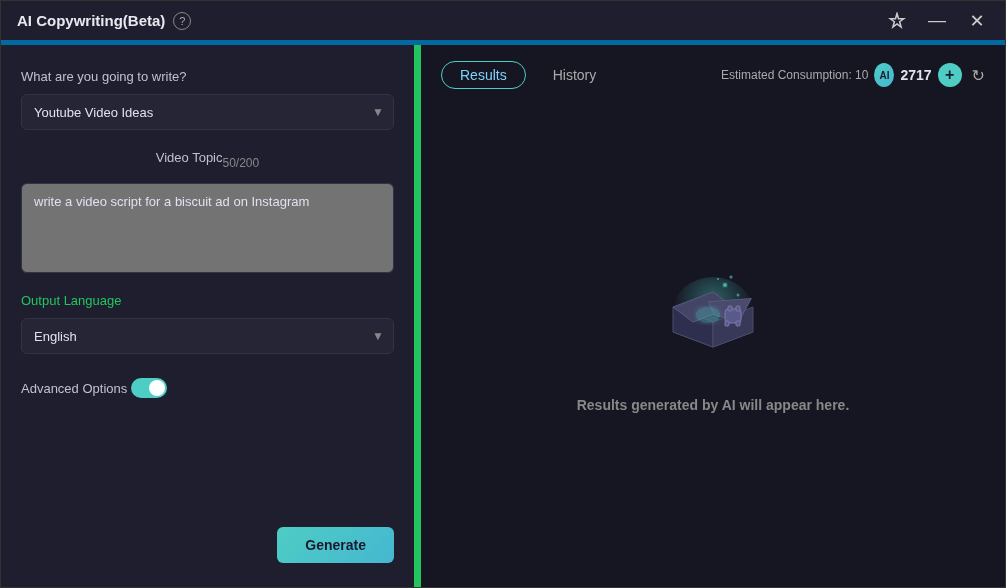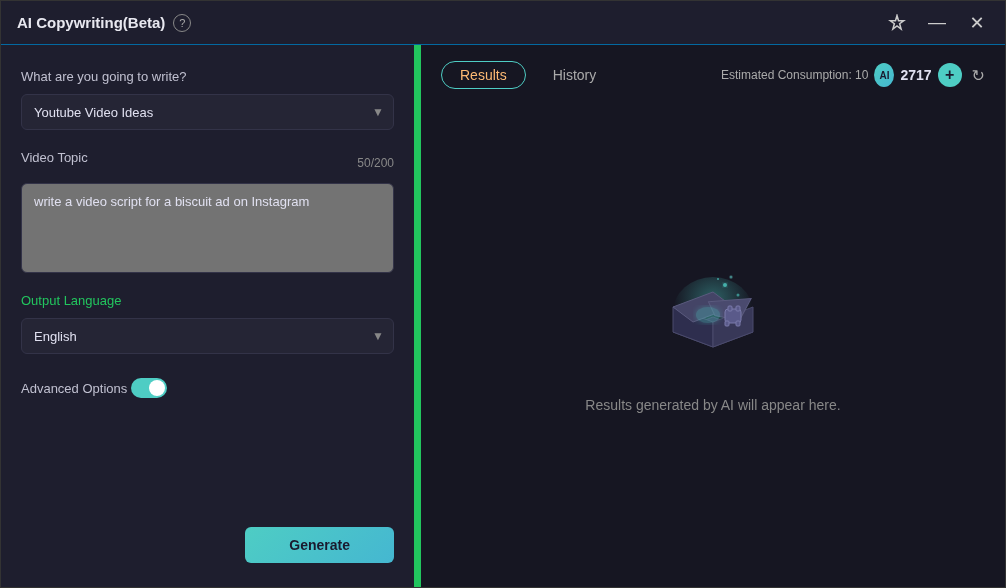--- a/index.html
+++ b/index.html
@@ -18,21 +18,21 @@
       display: flex;
       flex-direction: column;
       border: 1px solid #333;
     }
     .title-bar {
       display: flex;
       align-items: center;
       justify-content: space-between;
       padding: 0 16px;
       background: #1e1e2e;
-      border-bottom: 1px solid #0369a1;
+      border-bottom: 5px solid #0369a1;
       height: 44px;
     }
     .title-left {
       display: flex;
       align-items: center;
       gap: 8px;
     }
     .title-text {
       font-size: 15px;
       font-weight: 600;
@@ -114,21 +114,21 @@
       position: absolute;
       right: 10px;
       top: 50%;
       transform: translateY(-50%);
       color: #888;
       pointer-events: none;
       font-size: 12px;
     }
     .video-topic-header {
       display: flex;
-      justify-content: space-between;
+      justify-content: center;
       align-items: center;
       margin-bottom: 8px;
     }
     .char-count {
       font-size: 12px;
       color: #888;
     }
     .textarea {
       width: 100%;
       background: #737373;
@@ -182,21 +182,21 @@
       justify-content: flex-end;
       padding-top: 20px;
     }
     .generate-btn {
       background: linear-gradient(135deg, #4ecdc4, #45b7d1);
       border: none;
       border-radius: 6px;
       color: #1a1a2e;
       font-size: 14px;
       font-weight: 600;
-      padding: 10px 44px;
+      padding: 10px 28px;
       cursor: pointer;
       min-width: 100px;
     }
 
     
     .right-header {
       display: flex;
       align-items: center;
       margin-bottom: 20px;
     }
@@ -205,21 +205,21 @@
       border: 1px solid transparent;
       border-radius: 16px;
       color: #aaa;
       font-size: 14px;
       padding: 5px 18px;
       cursor: pointer;
       margin-right: 8px;
     }
     .tab-btn.active {
       border-color: #4ecdc4;
-      color: #fdba74;
+      color: #7dd3fc;
     }
     .credits-info {
       margin-left: auto;
       display: flex;
       align-items: center;
       gap: 6px;
     }
     .estimated-label {
       font-size: 12px;
       color: #aaa;
@@ -263,20 +263,21 @@
       cursor: pointer;
       margin-left: 4px;
     }
     .empty-state {
       flex: 1;
       display: flex;
       flex-direction: column;
       align-items: center;
       justify-content: center;
       gap: 20px;
+      font-weight: bold;
     }
     .empty-icon {
       width: 120px;
       height: 110px;
     }
     .empty-text {
       font-size: 14px;
       color: #888;
     }
   </style>

